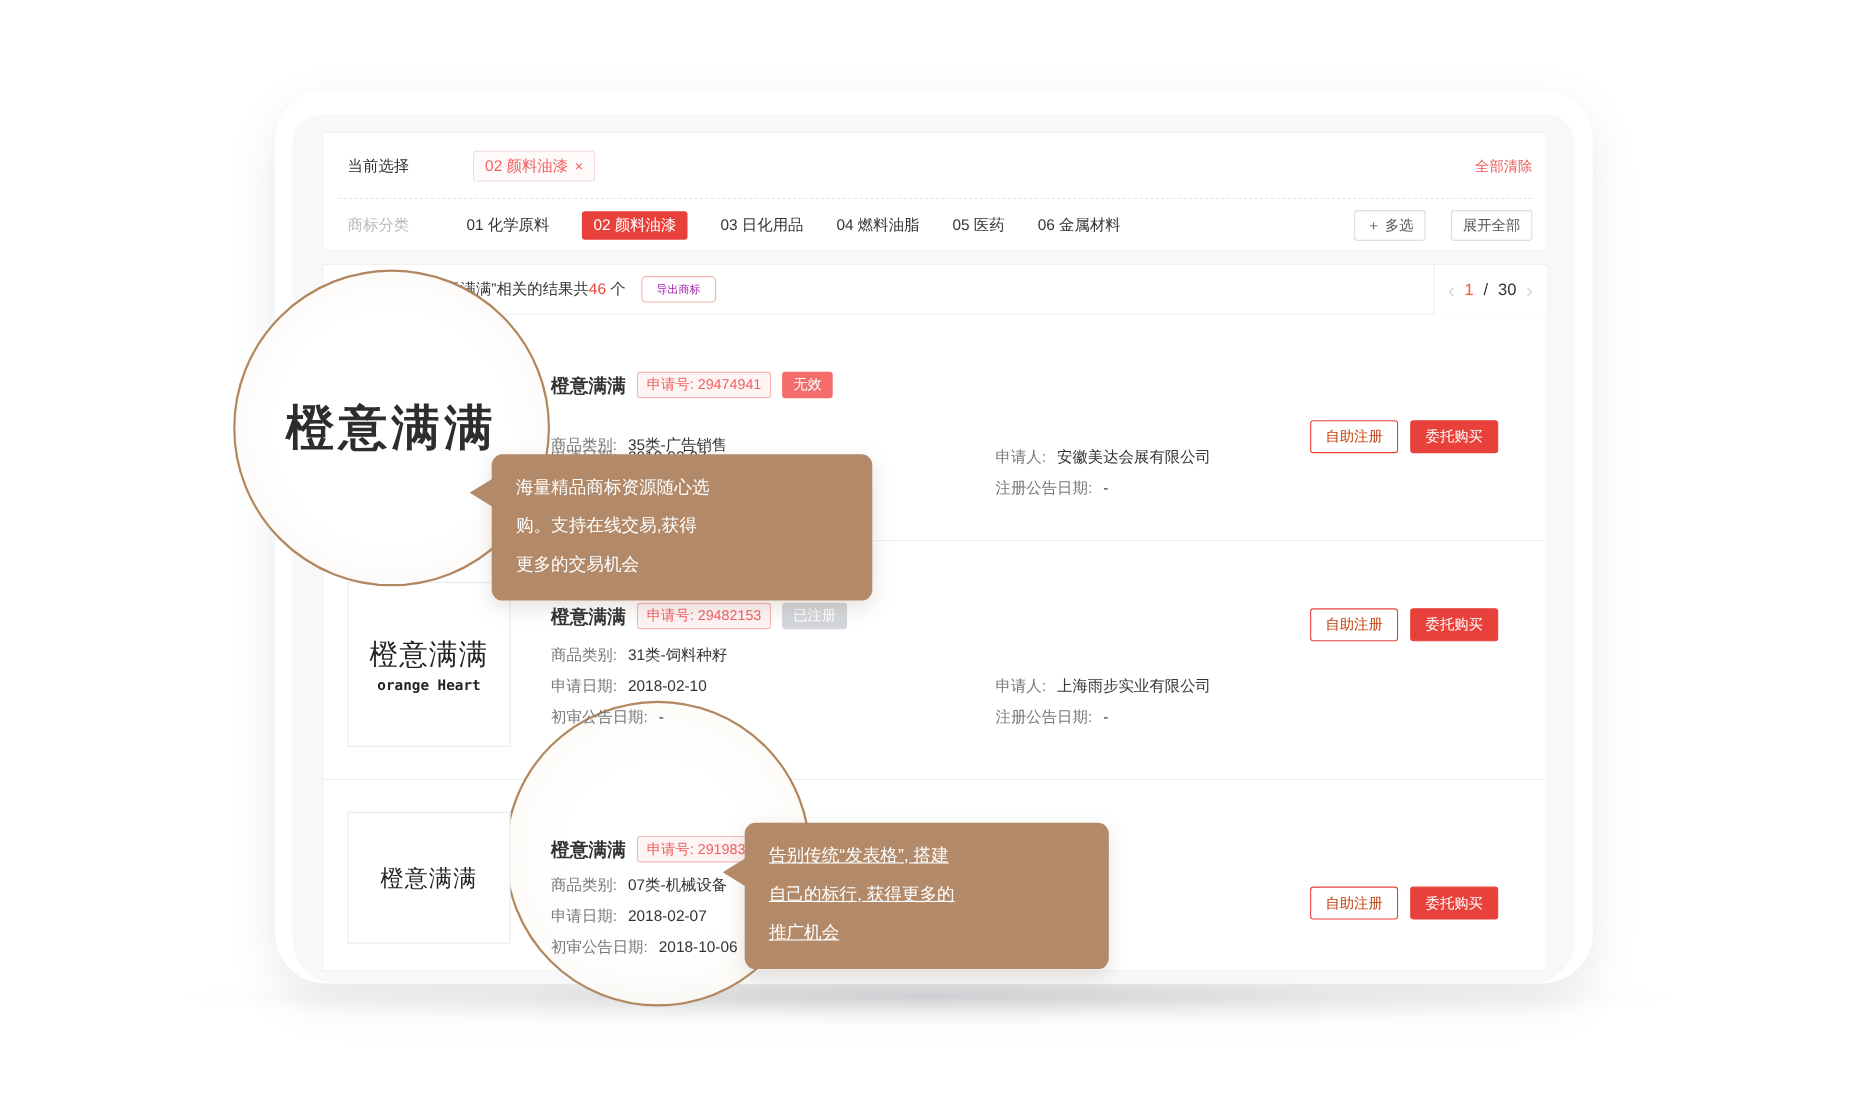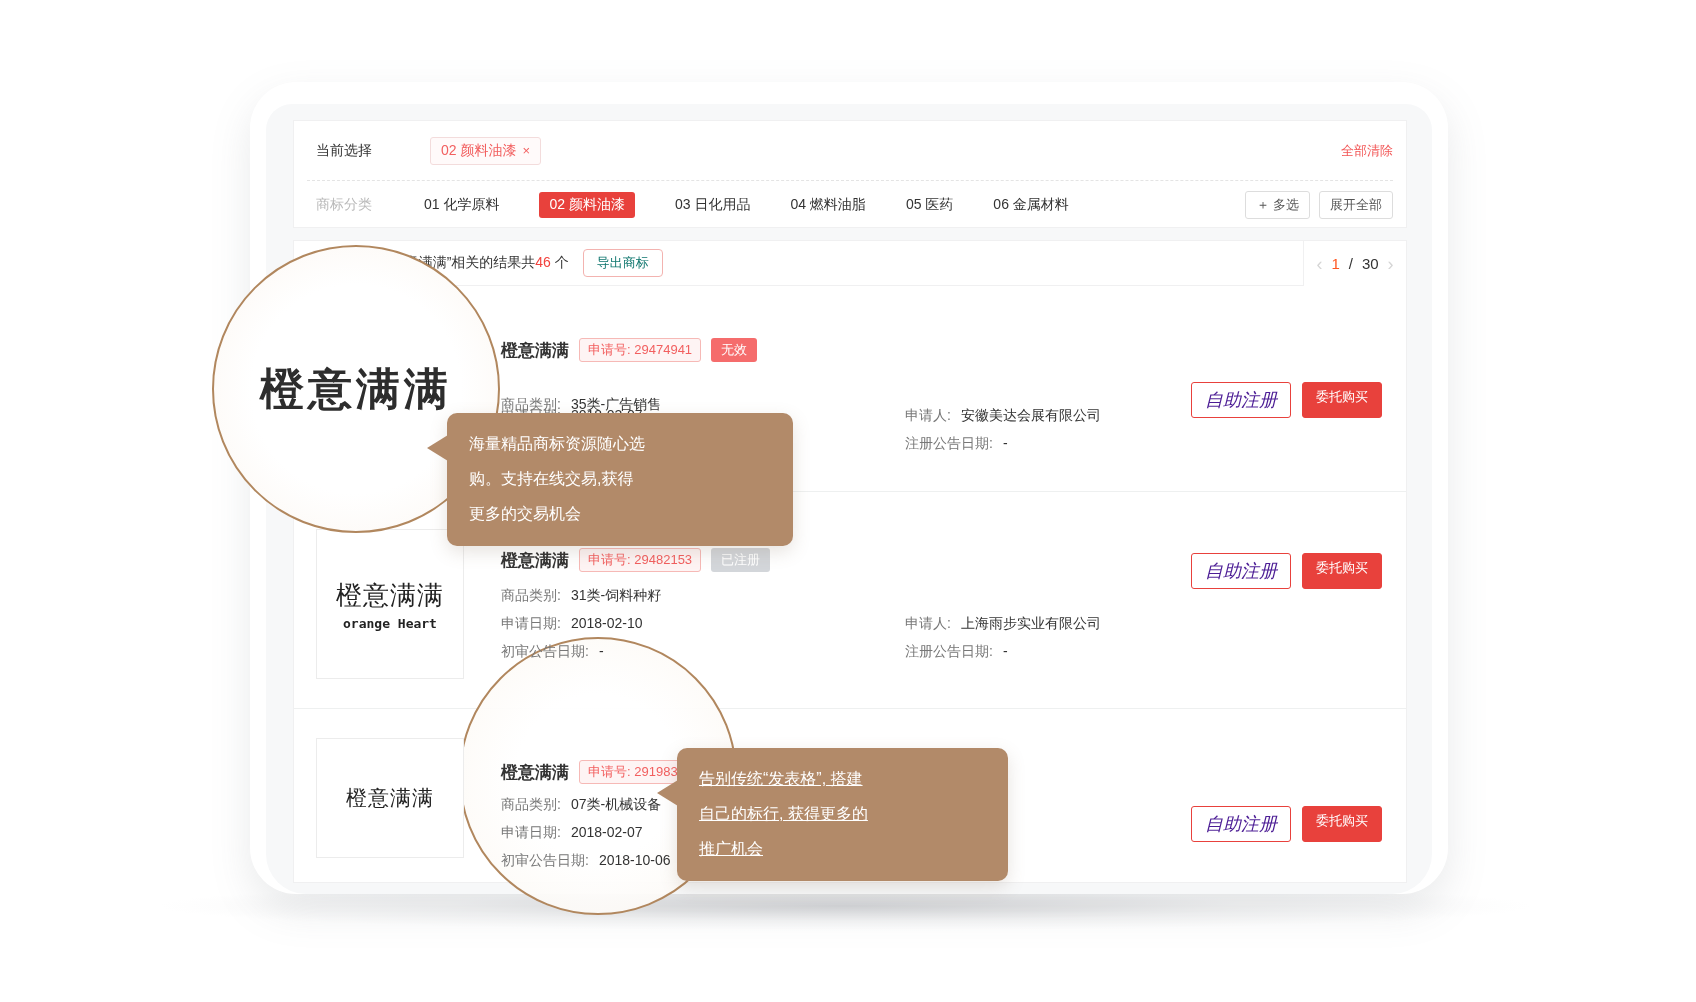--- a/index.html
+++ b/index.html
@@ -36,38 +36,38 @@
   .dashed-sep{position:absolute;left:13px;right:13px;top:59px;border-top:1px dashed #e4e4e4;}
   .flabel{font-size:14px;color:#333;}
   .flabel-muted{font-size:14px;color:#b9b9b9;}
   .sel-tag{
     margin-left:58px;display:inline-flex;align-items:center;gap:6px;
     font-size:14px;color:#f25f5f;background:#fffafa;border:1px solid #f3dcdc;
     border-radius:3px;padding:4px 10px;cursor:pointer;
   }
   .sel-tag .x{font-size:13px;color:#f25f5f;}
   .clear-all{margin-left:auto;font-size:13px;color:#f25555;cursor:pointer;}
-  .cats{display:flex;align-items:center;gap:40px;margin-left:52px;}
+  .cats{display:flex;align-items:center;gap:30px;margin-left:52px;}
   .cat{font-size:14px;color:#333;cursor:pointer;white-space:nowrap;}
   .cat.selected{background:#e8413c;color:#fff;border-radius:3px;padding:4px 10px;}
-  .cat-btns{margin-left:auto;display:flex;gap:9px;}
+  .cat-btns{margin-left:auto;display:flex;gap:23px;}
   .ghost-btn{
     font-size:13px;color:#555;background:#fff;border:1px solid #ddd;
     border-radius:3px;padding:4px 10px;cursor:pointer;white-space:nowrap;
   }
 
   
   .results-head{
     position:relative;height:45px;border-bottom:1px solid #f0f0f1;
     display:flex;align-items:center;padding-left:22px;box-sizing:border-box;
   }
   .rh-text{font-size:14px;color:#333;white-space:nowrap;}
   .rh-count{color:#f2413c;}
   .export-btn{
-    margin-left:14px;font-size:13px;color:#0f766e;background:#fff;
+    margin-left:14px;font-size:10px;color:#a21caf;background:#fff;
     border:1px solid #f3b3b0;border-radius:4px;padding:4px 13px;cursor:pointer;white-space:nowrap;
   }
   .disclaimer{margin-left:12px;font-size:12px;color:#a0a0a0;white-space:nowrap;}
   .disclaimer .link{color:#4a8fd3;font-weight:bold;cursor:pointer;}
   .pager{
     position:absolute;right:0;top:0;height:45px;width:102px;
     border-left:1px solid #f0f0f1;display:flex;align-items:center;justify-content:center;gap:9px;
     font-size:15px;background:#fff;
   }
   .pg-arrow{color:#d5d5d5;font-size:18px;cursor:pointer;line-height:1;}
@@ -94,22 +94,22 @@
     border-radius:3px;padding:2px 8px;white-space:nowrap;
   }
   .status{font-size:13px;color:#fff;border-radius:3px;padding:3px 10px;white-space:nowrap;}
   .status.invalid{background:#f56c6c;}
   .status.registered{background:#d3d6da;}
   .fline{position:absolute;left:207px;font-size:14px;color:#333;white-space:nowrap;}
   .fline .lb{color:#777;margin-right:10px;}
   .col2{position:absolute;left:404px;top:0;white-space:nowrap;}
   .row-btns{position:absolute;left:897px;display:flex;gap:11px;}
   .btn-outline{
-    font-size:18px;color:#4c1d95;background:#fff;border:1px solid #e8413c;
-    border-radius:3px;padding:5px 13px;cursor:pointer;white-space:nowrap;font-style:italic;
+    font-size:13px;color:#c2410c;background:#fff;border:1px solid #e8413c;
+    border-radius:3px;padding:5px 13px;cursor:pointer;white-space:nowrap;
   }
   .btn-solid{
     font-size:13px;color:#fff;background:#e8413c;border:1px solid #e8413c;
     border-radius:3px;padding:5px 13px;cursor:pointer;white-space:nowrap;
   }
 
   
   .mag-circle{position:absolute;border:2px solid #b1875e;border-radius:50%;box-sizing:border-box;}
   .circle-1{
     left:212px;top:245px;width:288px;height:288px;z-index:4;

